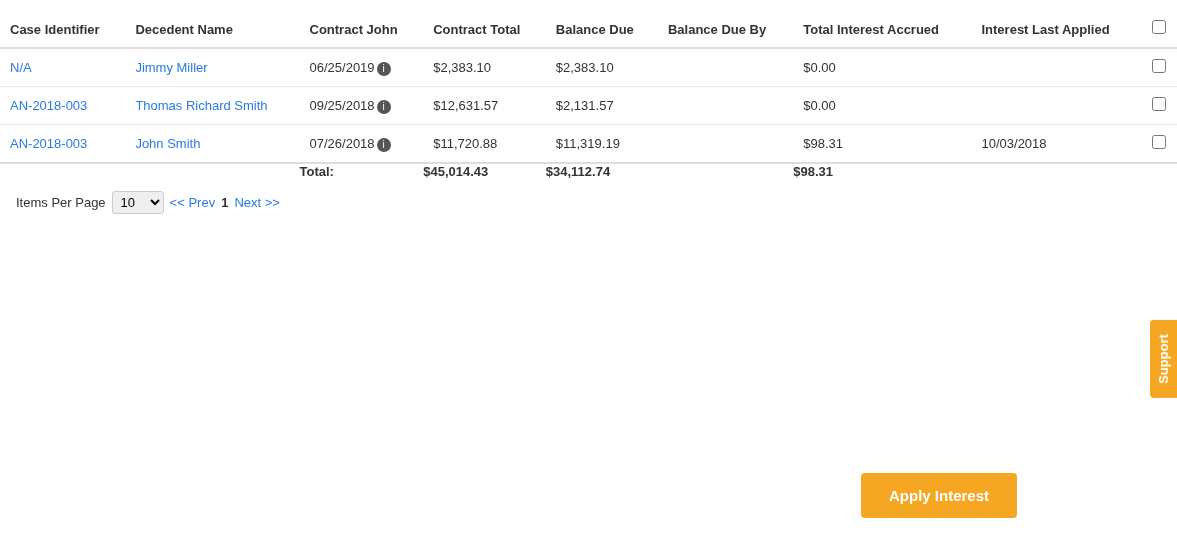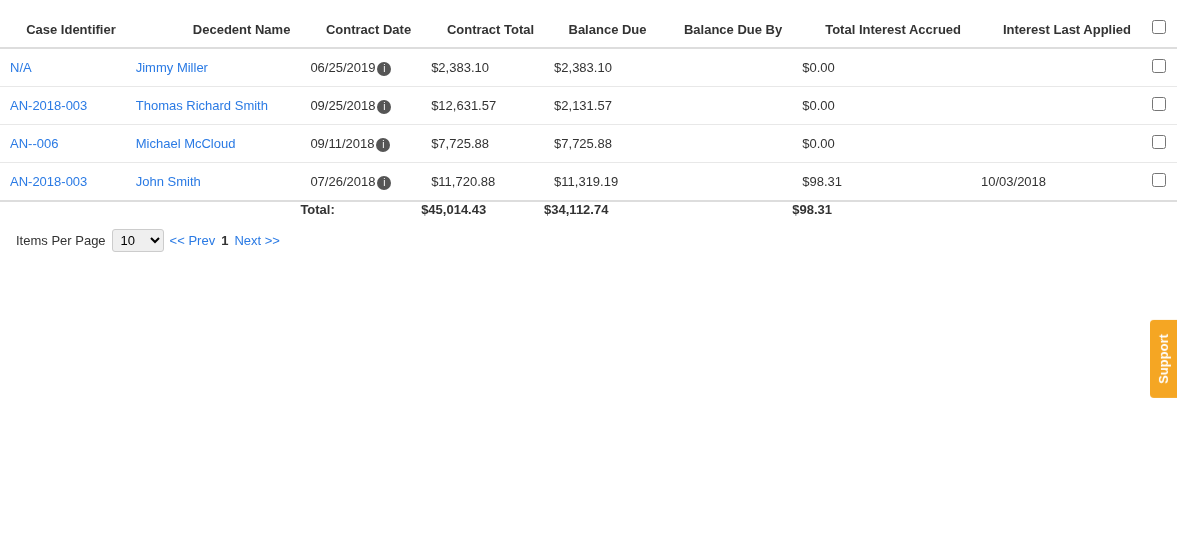--- a/index.html
+++ b/index.html
@@ -17,21 +17,21 @@
     }
     table {
       width: 100%;
       border-collapse: collapse;
     }
     thead tr {
       border-bottom: 2px solid #ddd;
     }
     thead th {
       padding: 10px 10px 10px 10px;
-      text-align: right;
+      text-align: left;
       font-weight: bold;
       font-size: 13px;
       color: #333;
       vertical-align: bottom;
     }
     thead th.checkbox-col {
       width: 36px;
       text-align: center;
     }
     tbody tr {
@@ -137,21 +137,21 @@
   <table>
     <thead>
       <tr>
         <th>
           <span>Case Identifier</span>
         </th>
         <th>
           <span>Decedent Name</span>
         </th>
         <th>
-          <span>Contract Date</span>
+          <span>Contract John</span>
         </th>
         <th>
           <span>Contract Total</span>
         </th>
         <th>
           <span>Balance Due</span>
         </th>
         <th>
           <span>Balance Due By</span>
         </th>
@@ -183,31 +183,20 @@
           <td><a class="link">Thomas Richard Smith</a></td>
           <td>09/25/2018<span class="info-icon">i</span></td>
           <td>$12,631.57</td>
           <td>$2,131.57</td>
           <td></td>
           <td>$0.00</td>
           <td></td>
           <td class="checkbox-col"><input type="checkbox" style=""></td>
         </tr>
         <tr>
-          <td><a class="link">AN--006</a></td>
-          <td><a class="link">Michael McCloud</a></td>
-          <td>09/11/2018<span class="info-icon">i</span></td>
-          <td>$7,725.88</td>
-          <td>$7,725.88</td>
-          <td></td>
-          <td>$0.00</td>
-          <td></td>
-          <td class="checkbox-col"><input type="checkbox" style=""></td>
-        </tr>
-        <tr>
           <td><a class="link">AN-2018-003</a></td>
           <td><a class="link">John Smith</a></td>
           <td>07/26/2018<span class="info-icon">i</span></td>
           <td>$11,720.88</td>
           <td>$11,319.19</td>
           <td></td>
           <td>$98.31</td>
           <td>10/03/2018</td>
           <td class="checkbox-col"><input type="checkbox" style=""></td>
         </tr>
@@ -229,17 +218,18 @@
 
   <div class="pagination-row">
     <span>Items Per Page</span>
     <select id="per-page-select">
     <option value="10">10</option><option value="25">25</option><option value="50">50</option><option value="100">100</option></select>
     <a class="page-link">&lt;&lt; Prev</a>
     <span class="current-page">1</span>
     <a class="page-link">Next &gt;&gt;</a>
   </div>
 
+  <button class="apply-interest-btn">Apply Interest</button>
 </div>
 
 <div class="support-tab">
   <span>Support</span>
 </div>
 
 </body></html>

